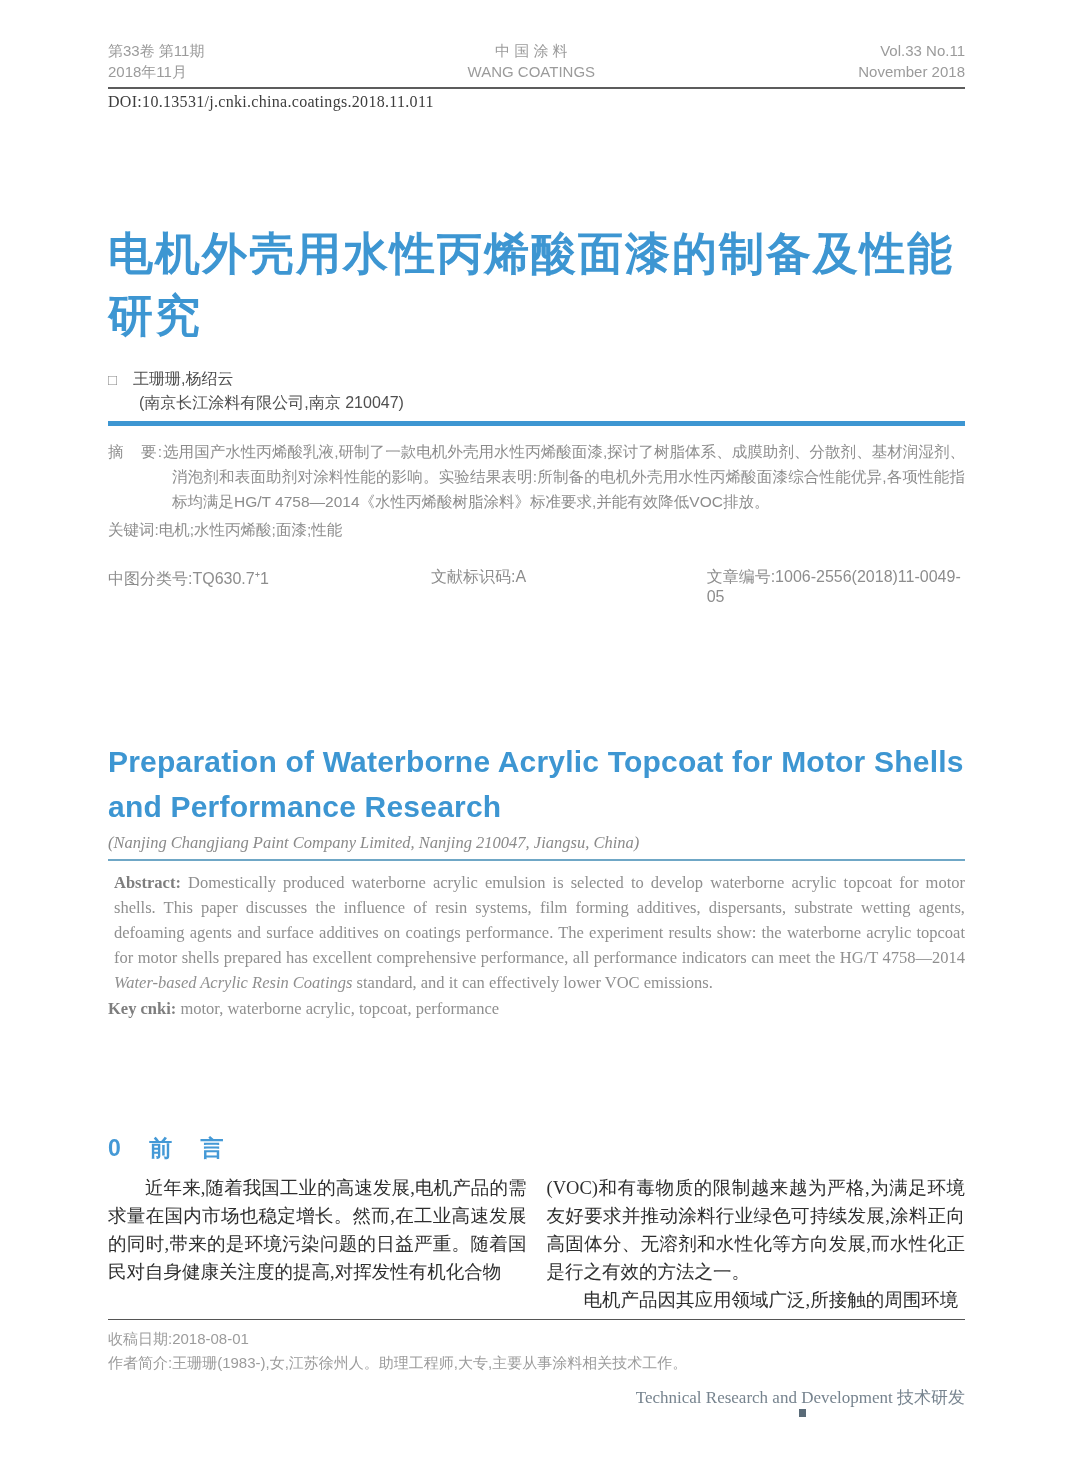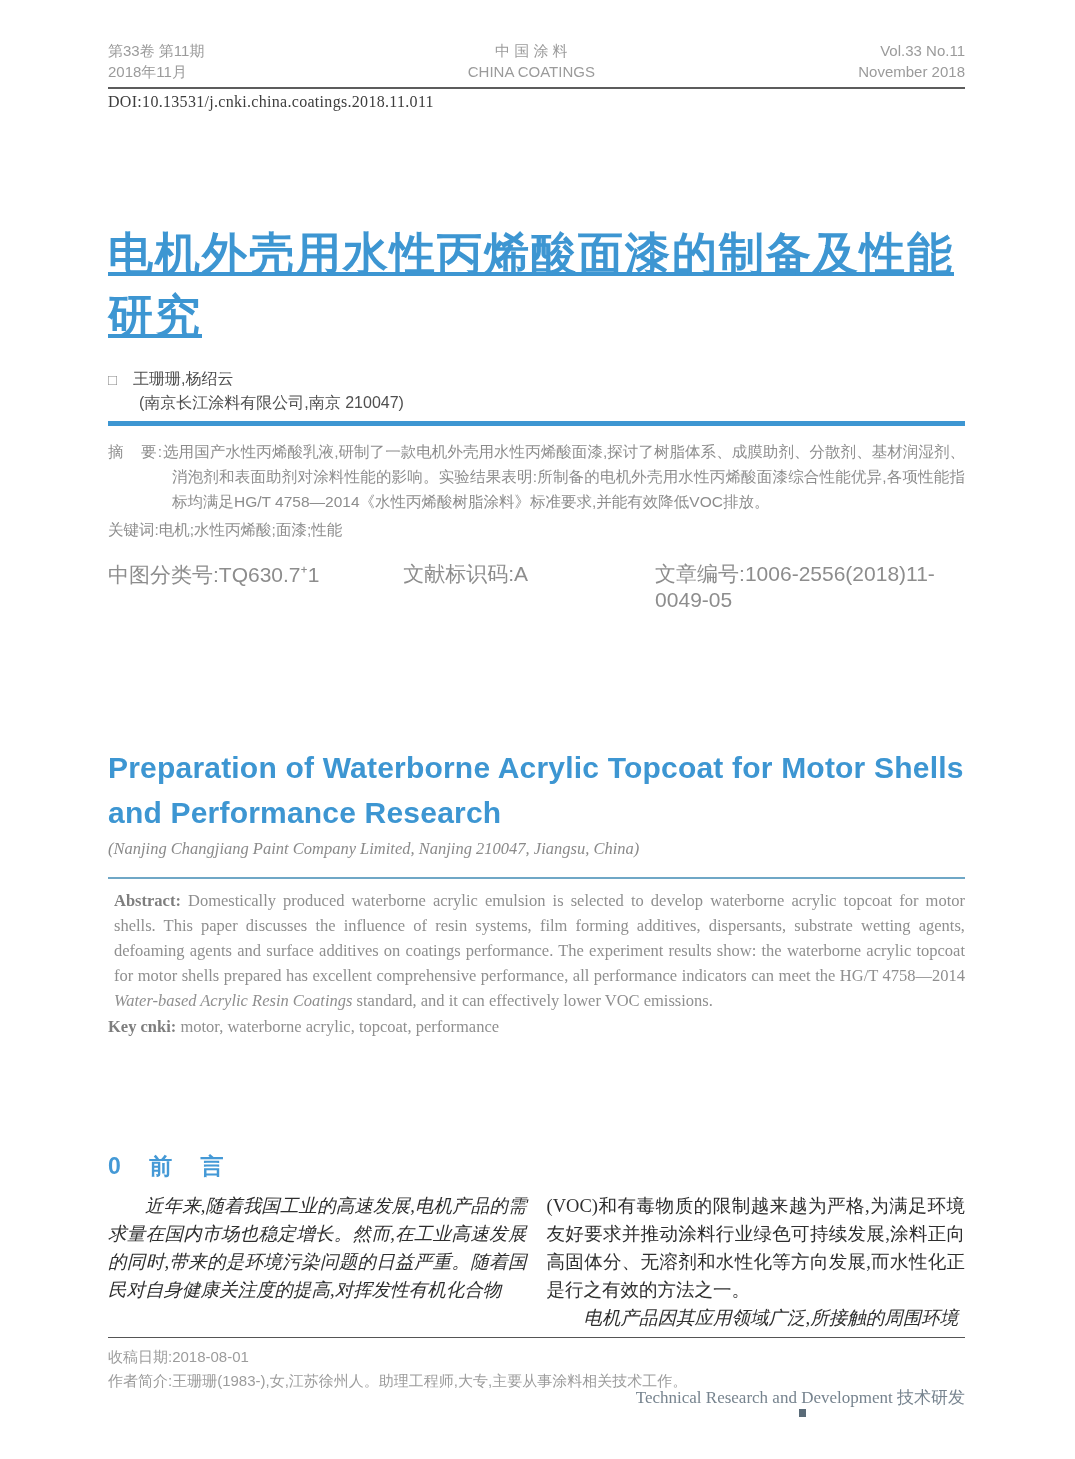--- a/index.html
+++ b/index.html
@@ -35,21 +35,20 @@
   }
 
   
   .cn-title {
     margin-top: 112px;
     color: #3d96d2;
     font-size: 45px;
     font-weight: bold;
     line-height: 62px;
     letter-spacing: 2px;
-    text-decoration: underline;
   }
   .authors-cn {
     margin-top: 22px;
     font-size: 16px;
     color: #4f4f4f;
     display: flex;
     align-items: center;
   }
   .authors-cn .marker { margin-right: 16px; color: #8a8a8a; font-size: 15px; }
   .affil-cn {
@@ -71,23 +70,23 @@
     text-indent: -64px;
   }
   .abstract-cn .lbl { letter-spacing: 1px; }
   .keywords-cn {
     margin-top: 3px;
     font-size: 15.5px;
     line-height: 25px;
     color: #8d8d8d;
   }
   .meta-row {
-    margin-top: 18px;
-    display: flex;
-    font-size: 21px;
+    margin-top: 25px;
+    display: flex;
+    font-size: 16px;
     color: #8d8d8d;
   }
   .meta-row .m1 { width: 340px; }
   .meta-row .m2 { width: 290px; }
 
   
   .en-title {
     margin-top: 133px;
     color: #3d96d2;
     font-size: 30px;
@@ -99,21 +98,21 @@
     margin-top: 13px;
     font-size: 17px;
     color: #8a8a8a;
   }
   .en-affil {
     margin-top: 4px;
     font-family: "Liberation Serif", serif;
     font-style: italic;
     font-size: 16.5px;
     color: #8a8a8a;
-    padding-bottom: 18px;
+    padding-bottom: 6px;
   }
   .thin-blue-rule { height: 2px; background: #6fa7c6; }
 
   .en-abstract {
     margin-top: 9px;
     font-family: "Liberation Serif", serif;
     font-size: 16.5px;
     line-height: 25px;
     color: #8f8f8f;
     text-align: justify;
@@ -144,21 +143,21 @@
     gap: 20px;
   }
   .colm {
     width: 419px;
     font-family: "Liberation Serif", serif;
     font-size: 18.5px;
     line-height: 28px;
     color: #2e2e2e;
     text-align: justify;
   }
-  .colm p.indent { text-indent: 37px; font-style: italic; }
+  .colm p.indent { text-indent: 37px; }
 
   .foot-rule { margin-top: 5px; border-top: 1.5px solid #555555; }
   .footnotes {
     margin-top: 7px;
     font-size: 15px;
     line-height: 24px;
     color: #9c9c9c;
   }
 
   
@@ -193,21 +192,21 @@
 <div class="page">
   <div class="content">
 
     <div class="jheader">
       <div class="col-l">
         <div>第33卷 第11期</div>
         <div>2018年11月</div>
       </div>
       <div class="col-c">
         <div>中 国 涂 料</div>
-        <div>CHINA COATINGS</div>
+        <div>WANG COATINGS</div>
       </div>
       <div class="col-r">
         <div>Vol.33 No.11</div>
         <div>November 2018</div>
       </div>
     </div>
     <div class="hdr-rule"></div>
     <div class="doi">DOI:10.13531/j.cnki.china.coatings.2018.11.011</div>
 
     <h1 class="cn-title">电机外壳用水性丙烯酸面漆的制备及性能研究</h1>

